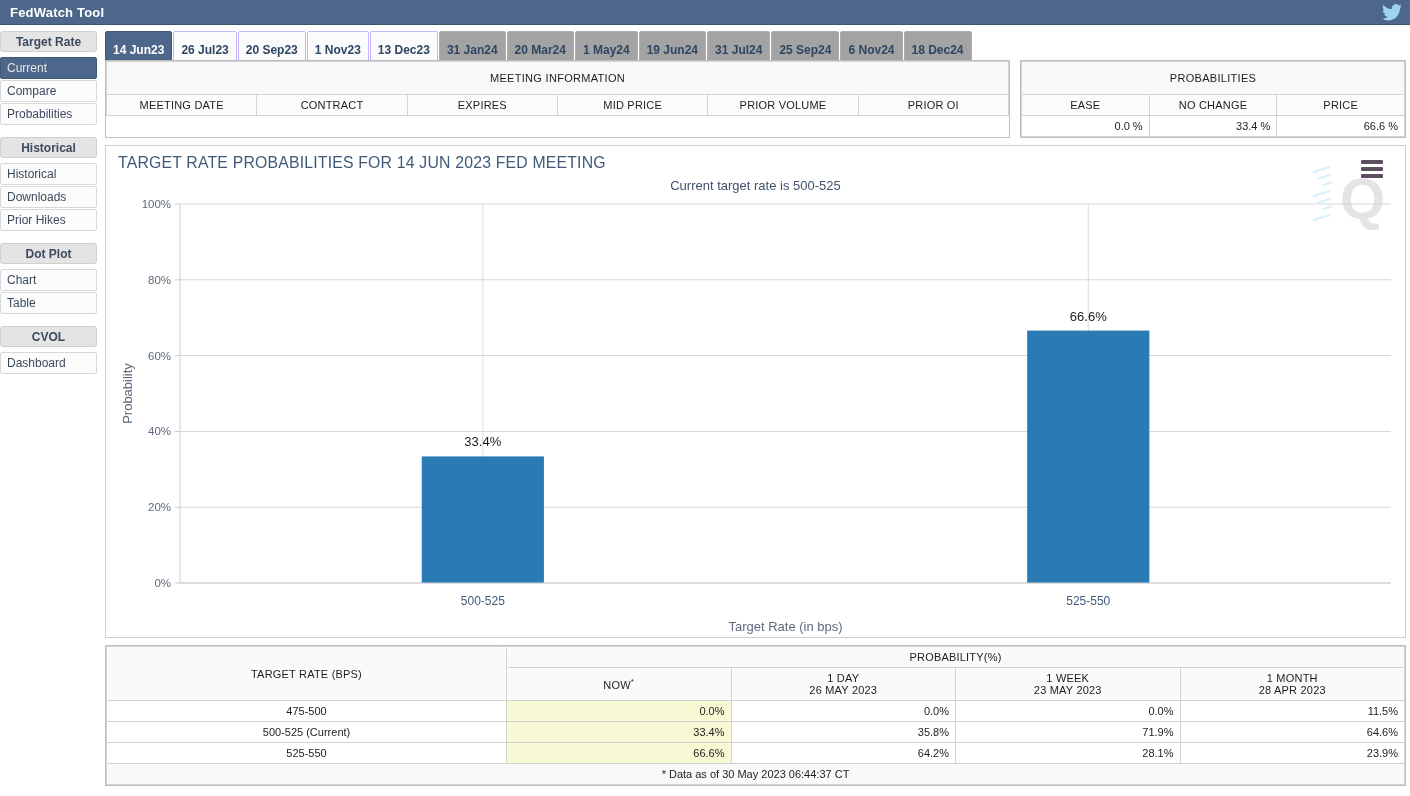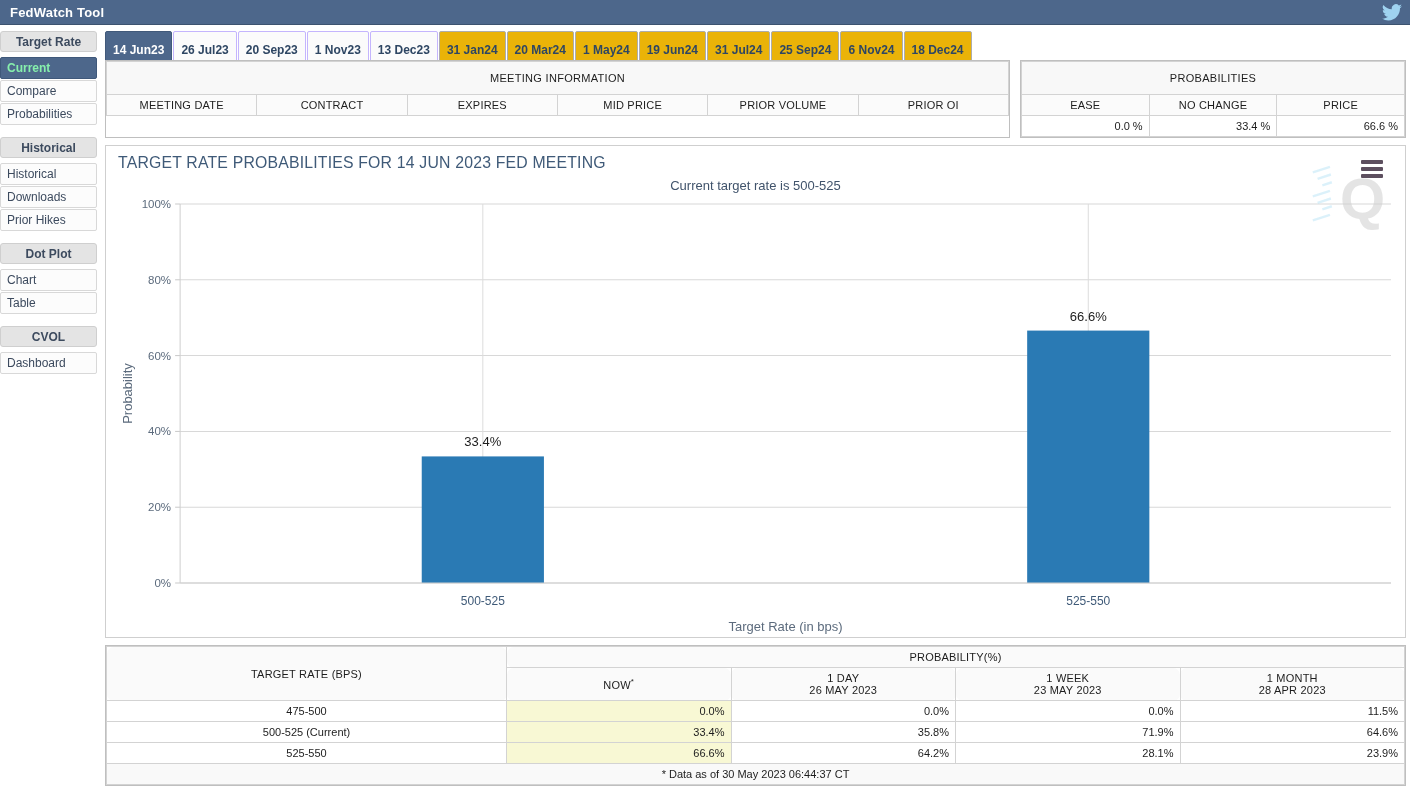--- a/index.html
+++ b/index.html
@@ -65,22 +65,22 @@
     border-radius: 2px;
     padding-left: 6px;
     margin-bottom: 1px;
     cursor: pointer;
     white-space: nowrap;
     overflow: hidden;
   }
   .side-item.active {
     background: #4d678b;
     border-color: #3f587a;
-    color: #86efac;
-    font-weight: bold;
+    color: #e5e5e5;
+    font-weight: normal;
   }
   .side-gap { height: 11px; }
 
   
   #main {
     flex: 1 1 auto;
     padding: 6px 4px 0 3px;
     min-width: 0;
   }
 
@@ -98,21 +98,21 @@
     background: #fbfbfb;
     border: 1px solid #c4b5fd;
     padding: 7px 7px;
     line-height: 22px;
     height: 32px;
     cursor: pointer;
     white-space: nowrap;
     border-radius: 2px 2px 0 0;
   }
   .tab.dim {
-    background: #eab308;
+    background: #a3a3a3;
     border-color: #adadad;
     color: #2e4663;
   }
   .tab.active {
     background: #4d678b;
     border-color: #41597a;
     color: #ffffff;
   }
 
   

